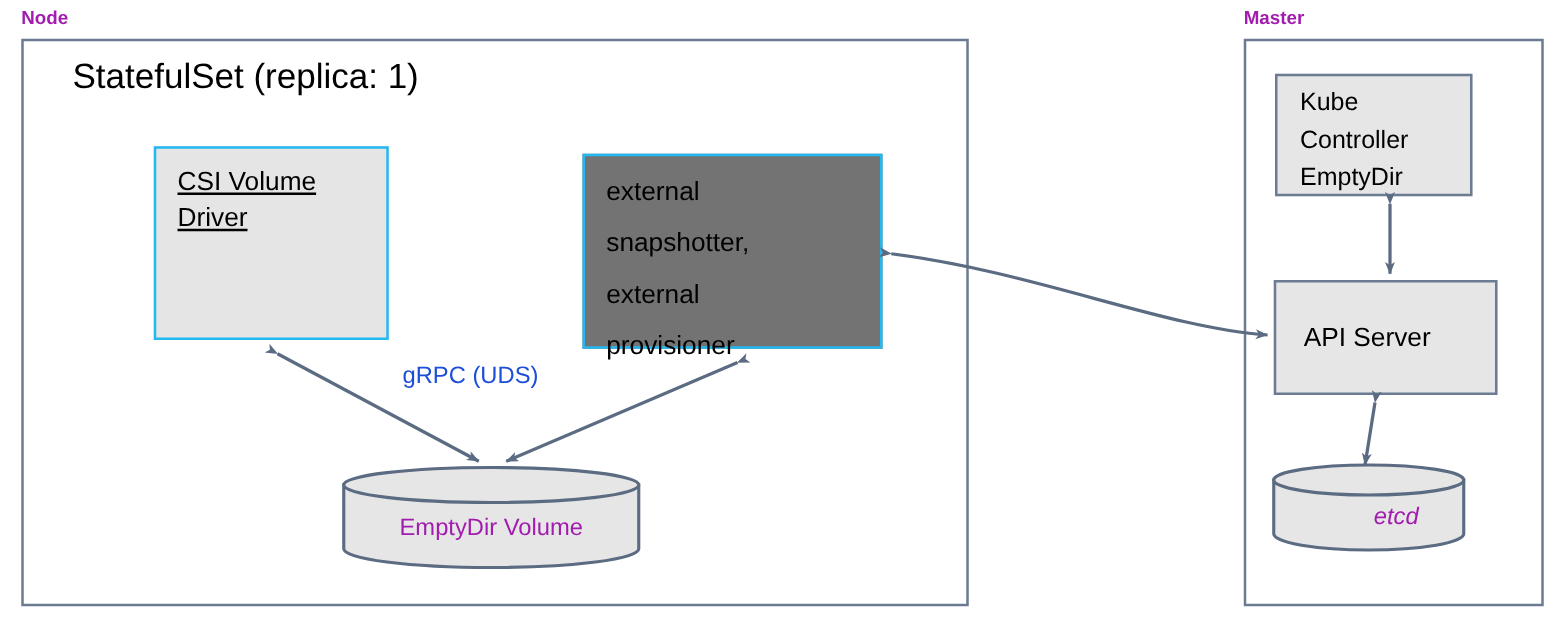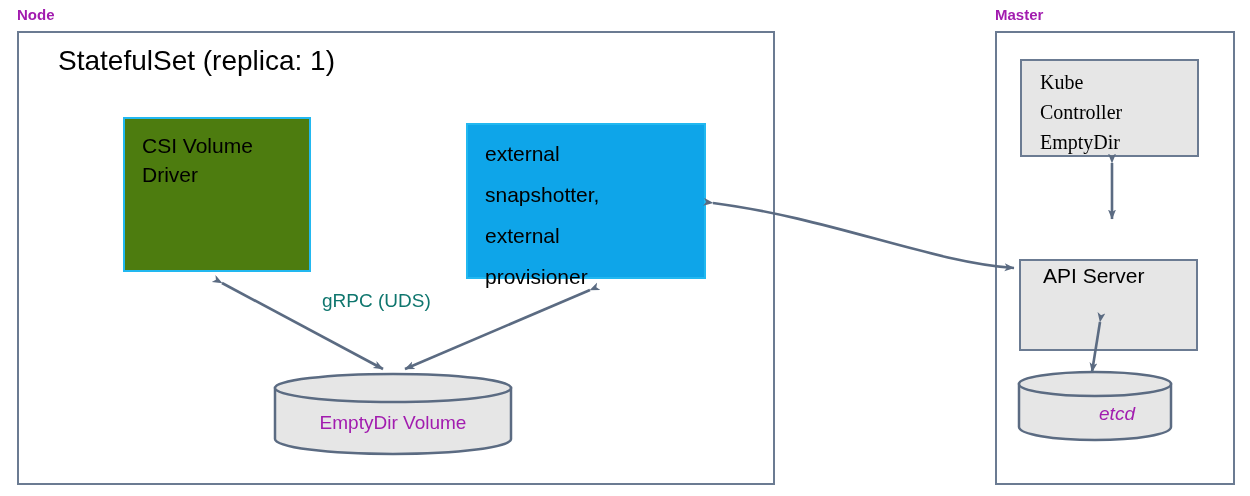--- a/index.html
+++ b/index.html
@@ -44,36 +44,37 @@
   .node-box {
     position: absolute;
     box-sizing: border-box;
     display: block;
     padding: 12px 14px 0 17px;
     font-size: 21px;
     line-height: 29px;
     color: #000000;
   }
   .node-box.csi {
-    background: #4d7c0f;
+    background: #e5e5e5;
     border: 2px solid #22b8f0;
+    text-decoration: underline;
   }
   .node-box.ext {
-    background: #0ea5e9;
+    background: #737373;
     border: 2px solid #22b8f0;
   }
   .node-box.gray {
     background: #e6e6e6;
     border: 2px solid #6b7b92;
   }
   .node-box .line { display: block; }
   .gray-center {
     display: flex;
+    align-items: center;
     padding: 0 0 0 22px;
-    margin-top: 35px;
   }
   .cyl-wrap {
     position: absolute;
   }
   .cyl-wrap svg { display: block; }
   .cyl-label {
     position: absolute;
     left: 0;
     width: 100%;
     text-align: center;
@@ -87,21 +88,21 @@
     left: 0;
     top: 0;
     width: 1250px;
     height: 496px;
     pointer-events: none;
   }
   .edge-label {
     position: absolute;
     font-size: 19px;
     line-height: 22px;
-    color: #0f766e;
+    color: #1d4ed8;
     white-space: nowrap;
   }
 </style>
 </head>
 <body>
 
 <div id="canvas">
 
   <div class="group-label" style="left:17px; top:6px;">Node</div>
 
@@ -128,21 +129,21 @@
     </svg>
     <div class="cyl-label" style="top:40px;">EmptyDir Volume</div>
   </div>
 
   <div class="edge-label" style="left:322px; top:290px;">gRPC (UDS)</div>
 
   <div class="group-label" style="left:995px; top:6px;">Master</div>
 
   <div class="group-box" style="left:995px; top:31px; width:240px; height:454px;"></div>
 
-  <div class="node-box gray" style="left:1020px; top:59px; width:179px; height:98px; padding:6px 0 0 18px; line-height:30px; font-size:20px;font-family:Liberation Serif, serif;">
+  <div class="node-box gray" style="left:1020px; top:59px; width:158px; height:98px; padding:6px 0 0 18px; line-height:30px; font-size:20px;">
     <span class="line">Kube</span>
     <span class="line">Controller</span>
     <span class="line">EmptyDir</span>
   </div>
 
   <div class="node-box gray gray-center" style="left:1019px; top:224px; width:179px; height:92px; font-size:21px;">
     <span>API Server</span>
   </div>
 
   <div class="cyl-wrap" style="left:1016px; top:370px; width:158px; height:72px;">

